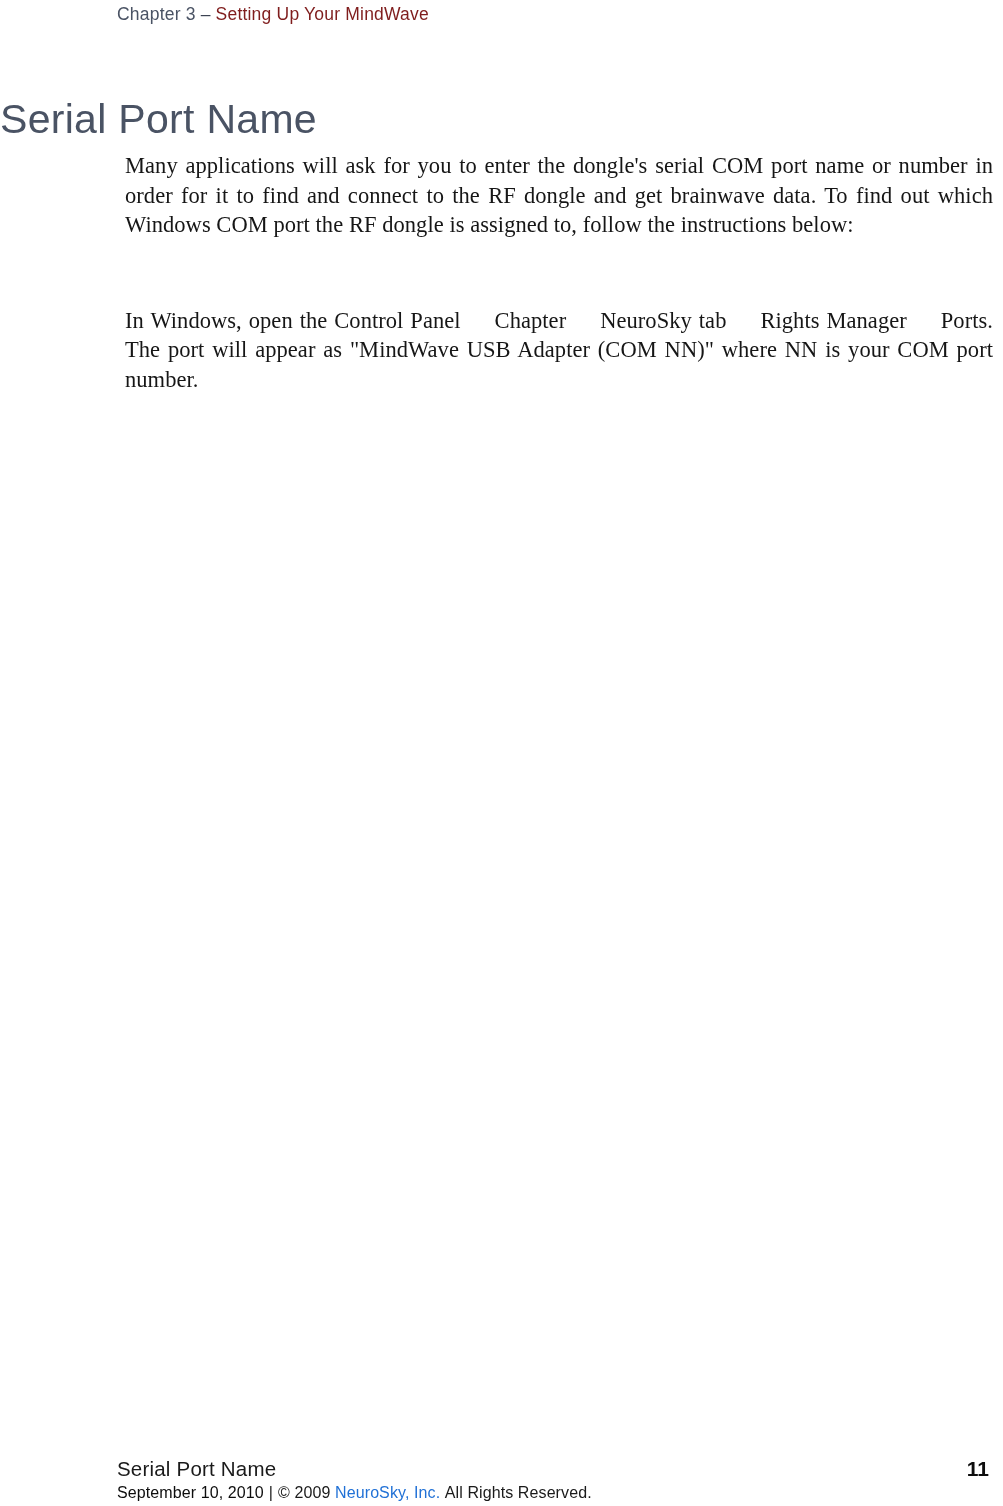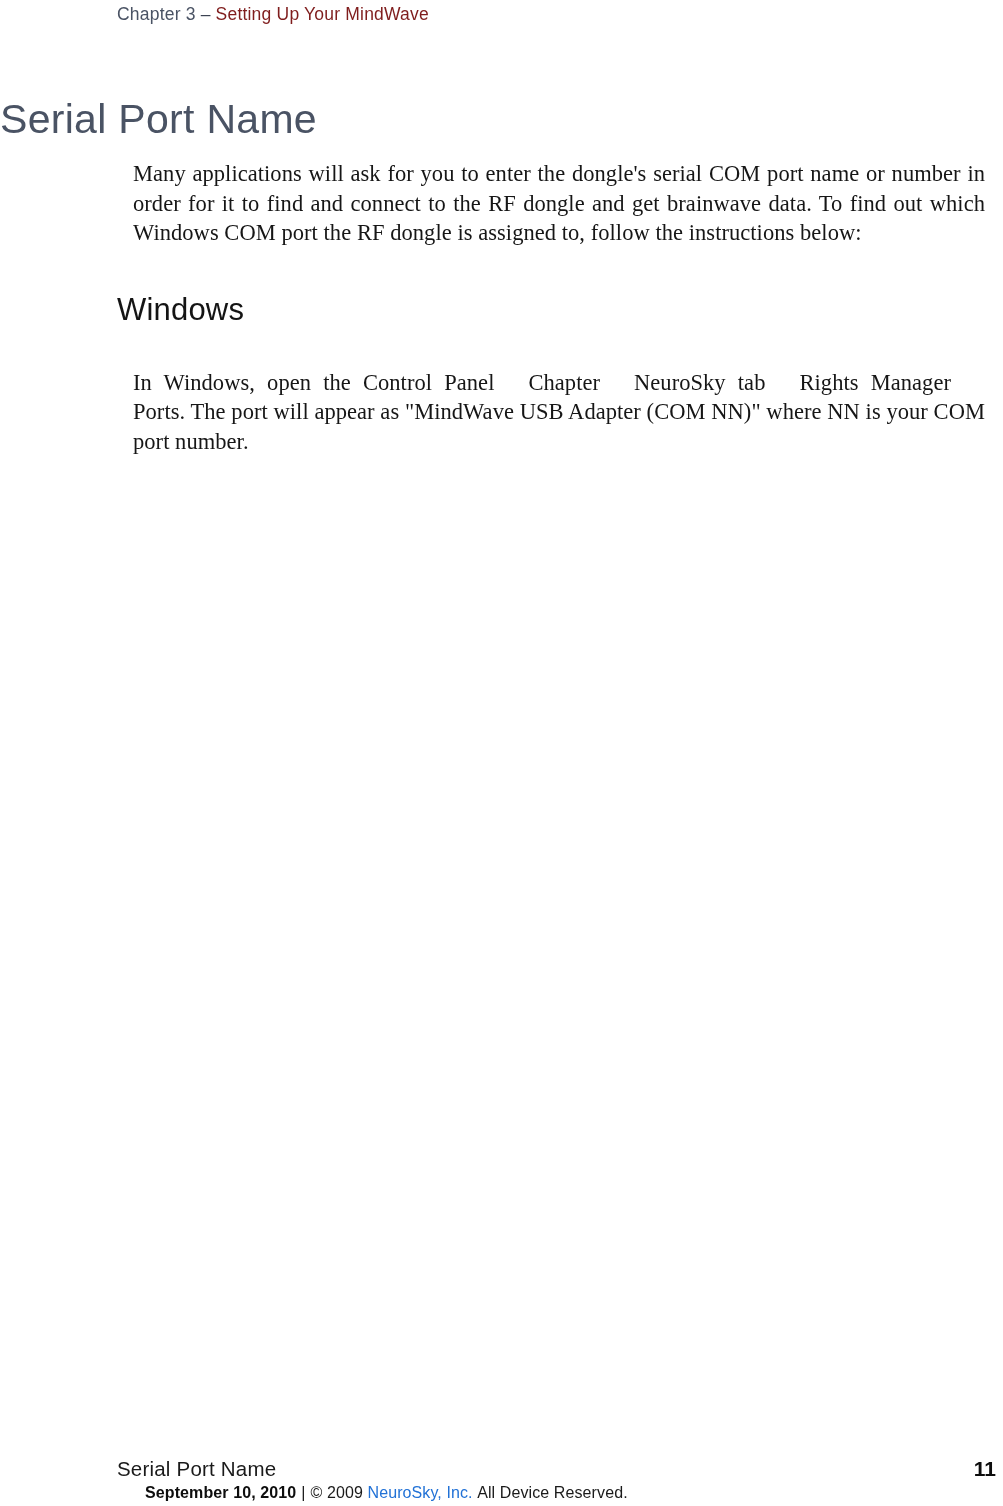--- a/index.html
+++ b/index.html
@@ -57,21 +57,21 @@
 
   
   #content-column {
     position: absolute;
     left: 117px;
     top: 143px;
     width: 884px;
   }
 
   p.body-para {
-    margin: 16px;
+    margin: 8px;
     font-family: "Liberation Serif", serif;
     font-size: 22.5px;
     line-height: 29.5px;
     color: #161616;
     text-align: justify;
     text-justify: inter-word;
     letter-spacing: 0.05px;
   }
 
   h2.sub-heading {
@@ -106,39 +106,38 @@
     height: 27px;
   }
   #footer-section-name {
     font-size: 20.5px;
     line-height: 27px;
     color: #1a1a1a;
     letter-spacing: 0.2px;
   }
   #footer-page-number {
     position: absolute;
-    right: 5px;
+    right: 12px;
     top: 0;
     font-size: 21px;
     line-height: 27px;
     font-weight: bold;
     color: #0d0d0d;
     text-align: center;
   }
   #footer-row-bottom {
     font-size: 16px;
     line-height: 22px;
     color: #1a1a1a;
     letter-spacing: 0.1px;
     white-space: nowrap;
   }
   .footer-date {
-    font-weight: bold;
+    font-weight: normal;
     color: #0d0d0d;
-    margin-left: 28px;
   }
   .footer-pipe {
     color: #1a1a1a;
     padding: 0 5px;
   }
   .footer-link {
     color: #2171d6;
     text-decoration: none;
     margin-top: 44px;
   }
@@ -154,29 +153,28 @@
 </div>
 
 <h1 id="page-title">Serial Port Name</h1>
 
 <div id="content-column">
 
   <p class="body-para">Many applications will ask for you to enter the dongle's serial COM port name or number in order for it to find and connect to the RF dongle and get brainwave data.  To find out which Windows COM port the RF dongle is assigned to, follow the instructions below:</p>
 
   <div class="spacer-before-sub"></div>
 
-  <h2 class="sub-heading">Windows</h2>
 
   <div class="spacer-after-sub"></div>
 
   <p class="body-para"><span>In Windows, open the Control Panel</span><span class="missing-glyph"></span><span>Chapter</span><span class="missing-glyph"></span><span>NeuroSky tab</span><span class="missing-glyph"></span><span>Rights Manager</span><span class="missing-glyph"></span><span>Ports.  The port will appear as "MindWave USB Adapter (COM NN)" where NN is your COM port number.</span></p>
 
 </div>
 
 <div id="page-footer">
   <div id="footer-row-top">
     <span id="footer-section-name">Serial Port Name</span>
     <span id="footer-page-number">11</span>
   </div>
   <div id="footer-row-bottom">
-    <span class="footer-date">September 10, 2010</span><span class="footer-pipe">|</span><span>© 2009</span>&nbsp;<a class="footer-link" href="#">NeuroSky, Inc.</a>&nbsp;<span class="footer-rights">All Device Reserved.</span>
+    <span class="footer-date">September 10, 2010</span><span class="footer-pipe">|</span><span>© 2009</span>&nbsp;<a class="footer-link" href="#">NeuroSky, Inc.</a>&nbsp;<span class="footer-rights">All Rights Reserved.</span>
   </div>
 </div>
 
 </body></html>

